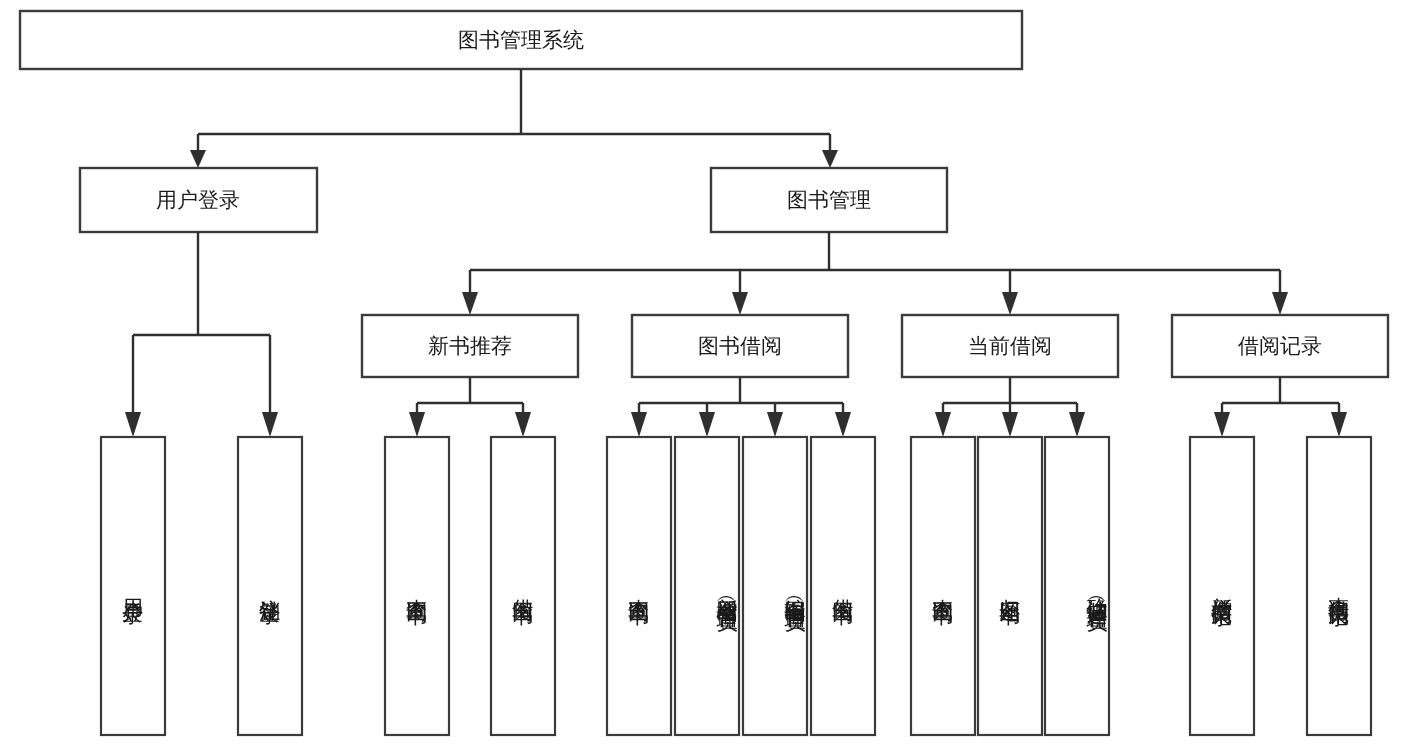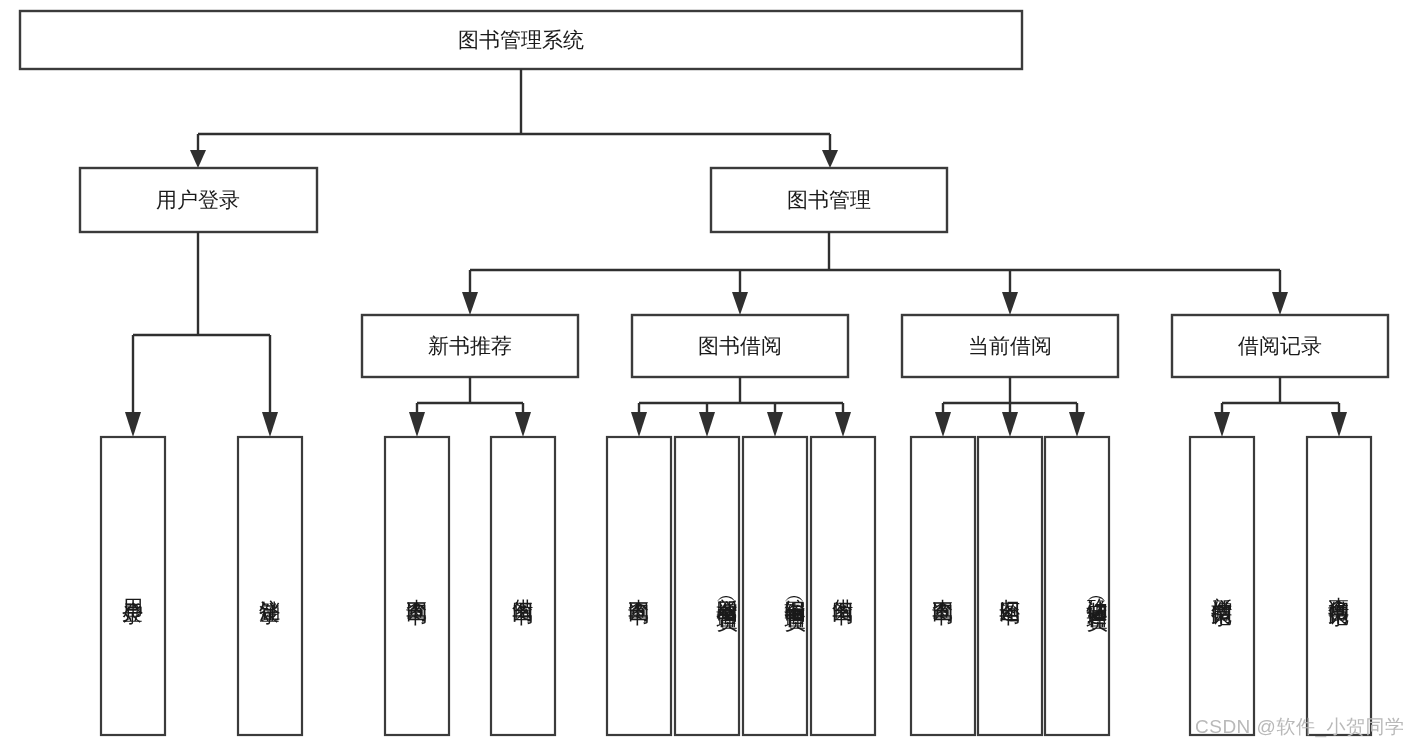--- a/index.html
+++ b/index.html
@@ -203,15 +203,14 @@
   <div class="leaf-label-wrap" style="left:743px; top:437px; width:64px; height:298px; align-items:flex-start; padding-top:8px; box-sizing:border-box;">编辑图书（管理员）</div>
   <div class="leaf-label-wrap" style="left:811px; top:437px; width:64px; height:298px;">借阅图书</div>
 
   <div class="leaf-label-wrap" style="left:911px; top:437px; width:64px; height:298px;">查询图书</div>
   <div class="leaf-label-wrap" style="left:978px; top:437px; width:64px; height:298px;">归还图书</div>
   <div class="leaf-label-wrap" style="left:1045px; top:437px; width:64px; height:298px; align-items:flex-start; padding-top:8px; box-sizing:border-box;">确认归还（管理员）</div>
 
   <div class="leaf-label-wrap" style="left:1190px; top:437px; width:64px; height:298px;">新增借阅记录</div>
   <div class="leaf-label-wrap" style="left:1307px; top:437px; width:64px; height:298px;">查询借阅记录</div>
 
-  <div class="watermark" style="left:1195px; top:714px;">CSDN @软件_小贺同学</div>
 
 </div>
 
 </body></html>

